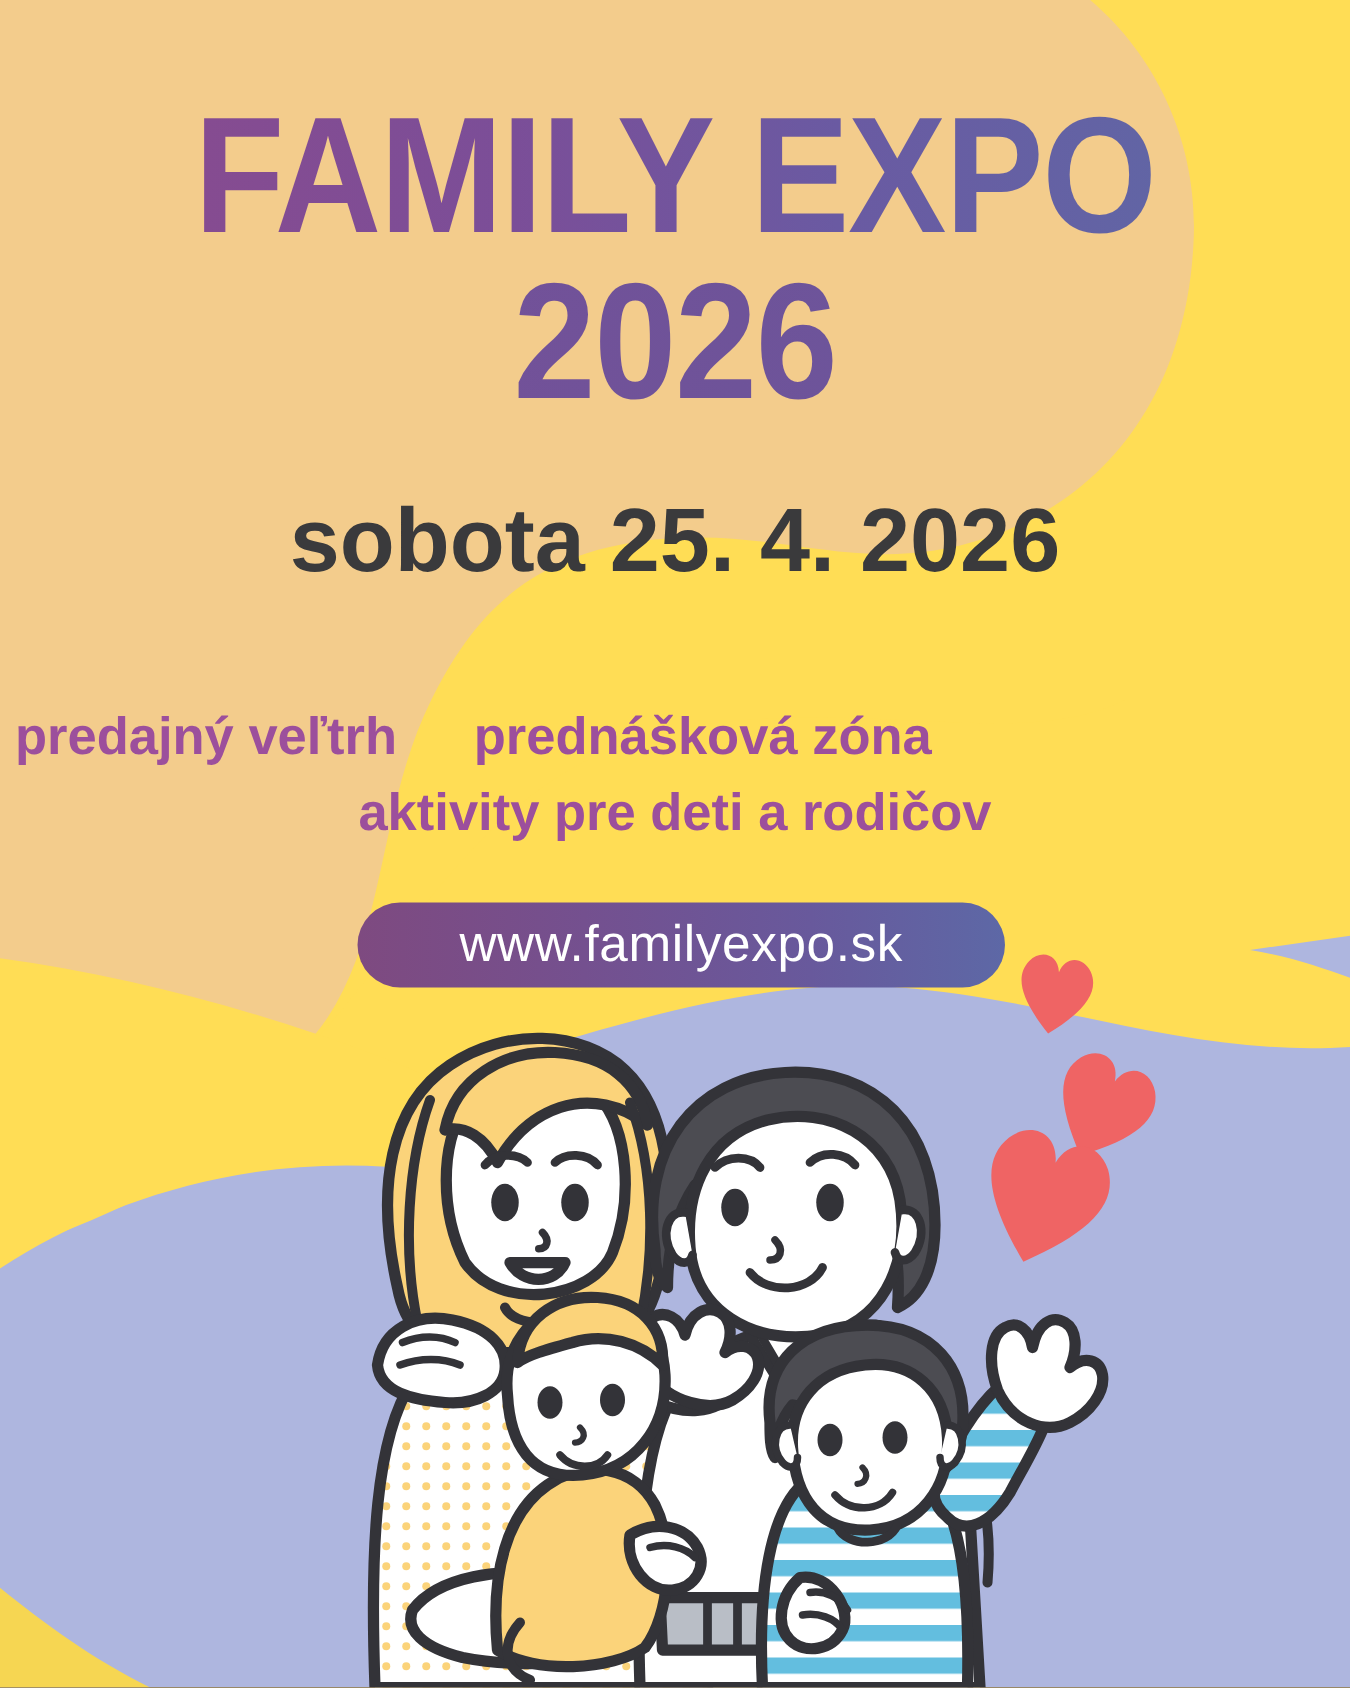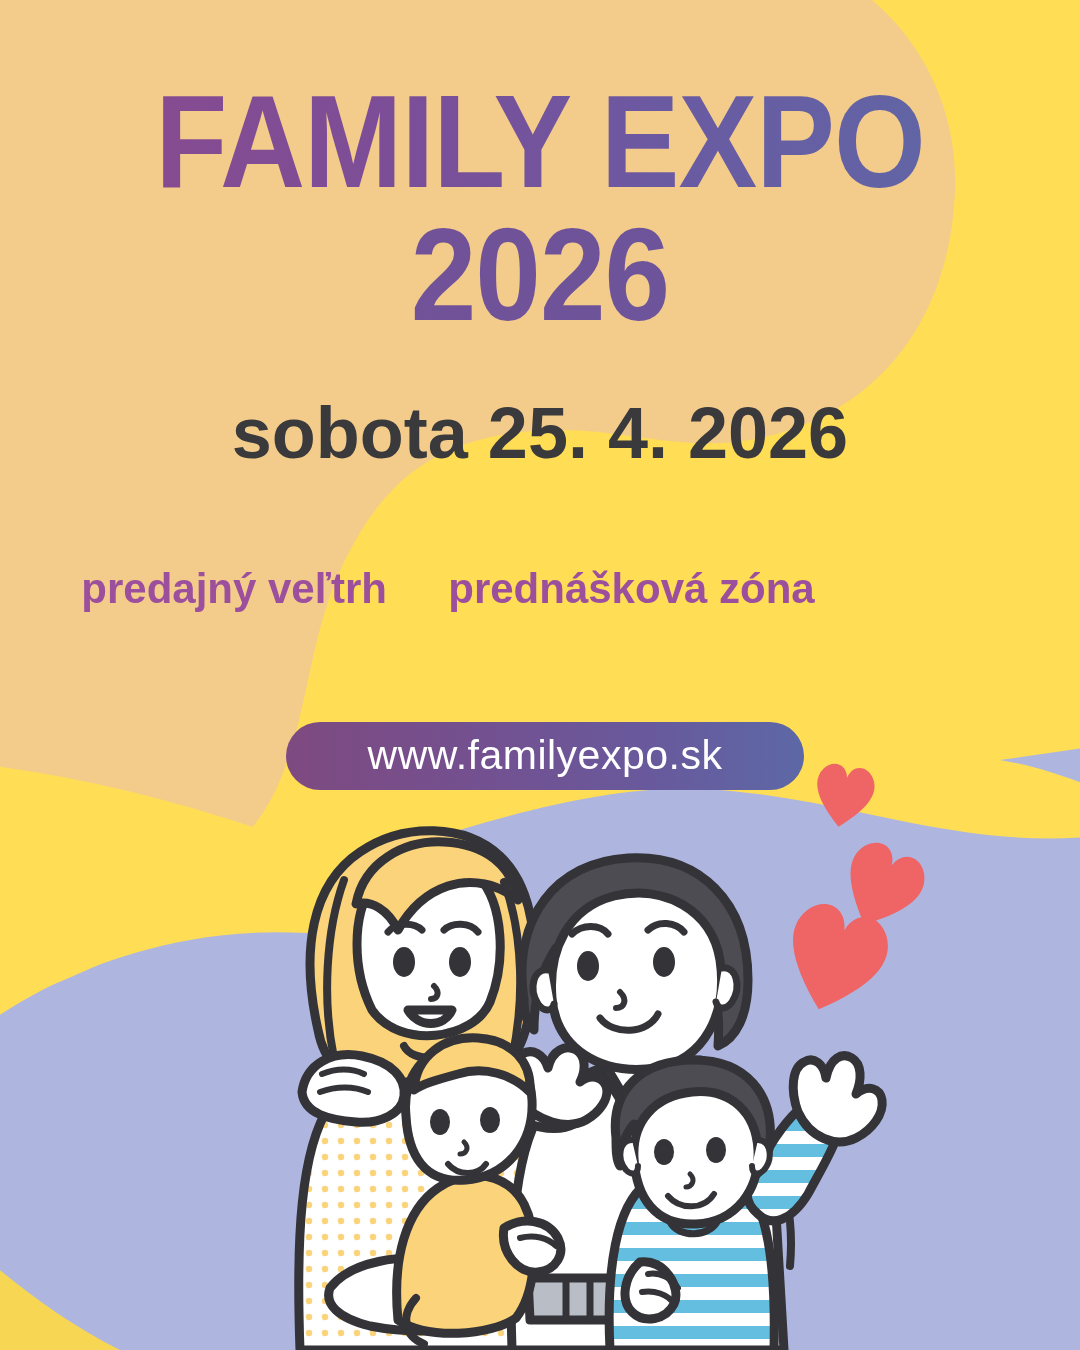--- a/index.html
+++ b/index.html
@@ -27,21 +27,21 @@
   .title-line.two{font-size:118px;margin-top:20px;
     background:linear-gradient(90deg,#7B4E98 0%,#6E5399 55%,#6A5AA2 100%);
     -webkit-background-clip:text;background-clip:text;
     -webkit-text-fill-color:transparent;color:transparent;}
 
   .date{position:absolute;left:0;top:392px;width:1080px;text-align:center;
     font-size:72px;font-weight:bold;color:#3A3A3C;letter-spacing:0px;}
   .place{position:absolute;left:0;top:473px;width:1080px;text-align:center;
     font-size:43px;font-weight:bold;color:#3A3A3C;}
 
-  .feat1{position:absolute;left:0;top:565px;width:896px;text-align:center;
+  .feat1{position:absolute;left:12px;top:565px;width:896px;
     font-size:42px;font-weight:bold;color:#9C4F9C;letter-spacing:0px;}
   .feat1 span{display:inline-block;}
   .feat1 .gap{width:38px;}
   .feat2{position:absolute;left:0;top:626px;width:1080px;text-align:center;
     font-size:42px;font-weight:bold;color:#9C4F9C;}
 
   .pill{position:absolute;left:286px;top:722px;width:518px;height:68px;
     border-radius:34px;
     background:linear-gradient(90deg,#7E4A80 0%,#74508F 35%,#68599C 70%,#5D68A6 100%);
     display:flex;align-items:center;justify-content:center;}
@@ -340,19 +340,20 @@
 
     <div class="date">sobota 25. 4. 2026</div>
 
 
     <div class="feat1">
       <span>predajný veľtrh</span>
       <span class="gap"></span>
       <span>prednášková zóna</span>
     </div>
 
+    <div class="feat2">aktivity pre deti a rodičov</div>
 
     <div class="pill">
       <span class="pill-text">www.familyexpo.sk</span>
     </div>
 
   </div>
 </div>
 
 </body></html>

